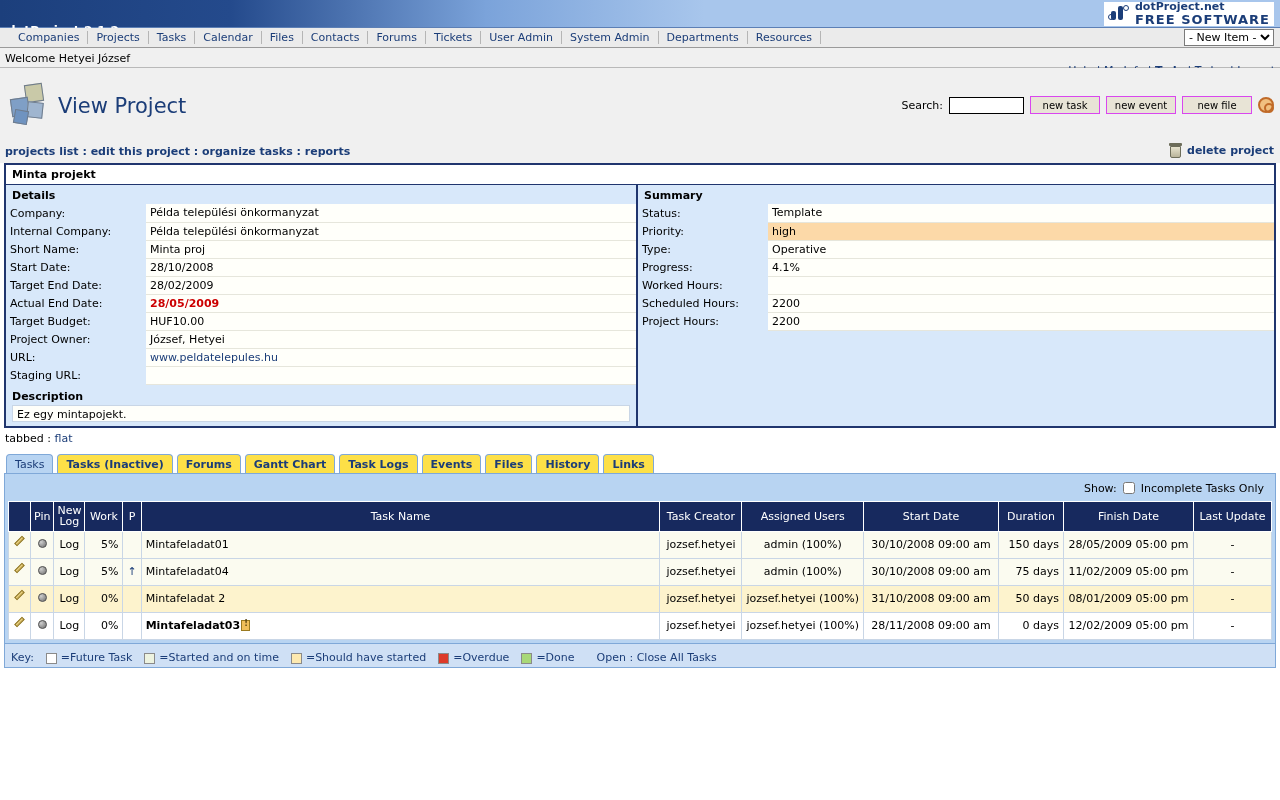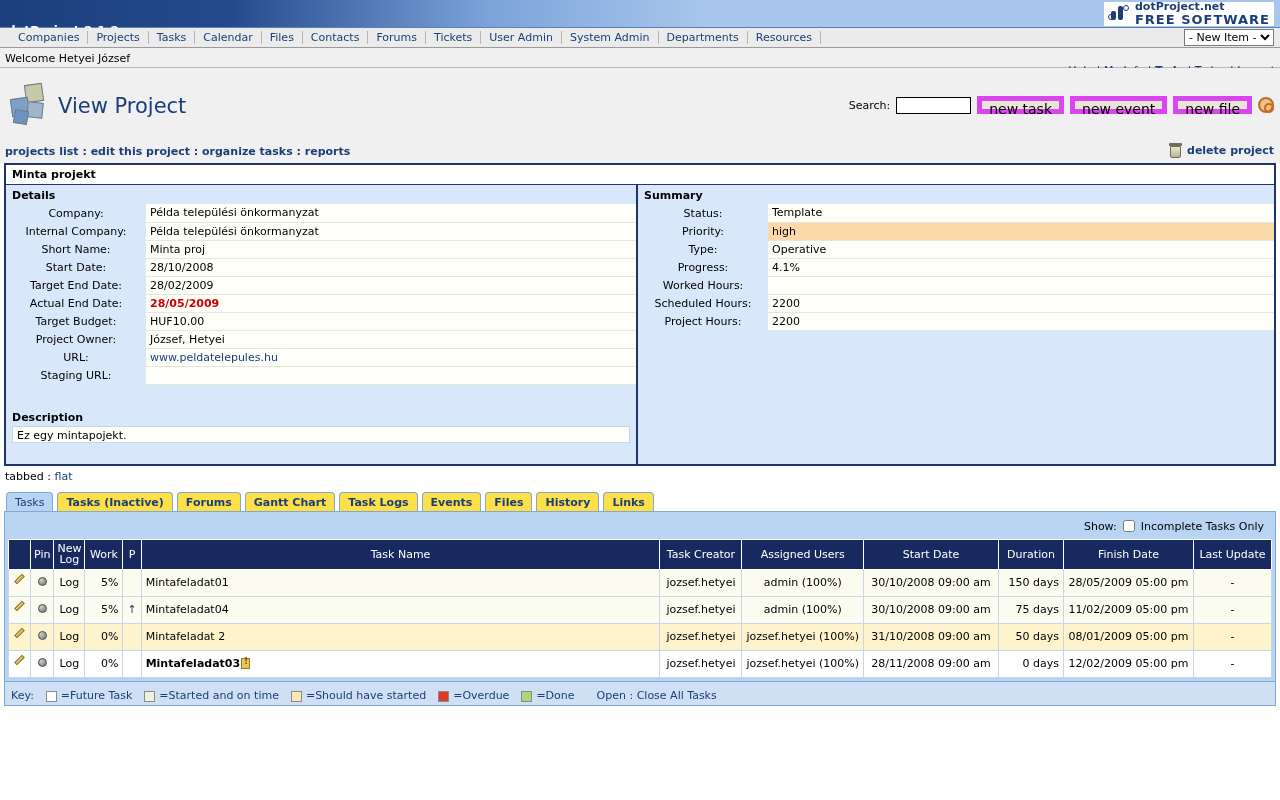--- a/index.html
+++ b/index.html
@@ -92,22 +92,22 @@
     display: flex; align-items: center; gap: 6px;
   }
   #searchrow .slabel { font-size: 11px; }
   #searchrow input.sbox {
     width: 75px; height: 17px; border: 1px solid #000000;
     font-family: "DejaVu Sans", "Liberation Sans", sans-serif; font-size: 11px;
     padding: 0 2px;
   }
   #searchrow button.btn {
     height: 18px; min-width: 70px;
-    background: #e8e4d6; border: 5px solid #d946ef;
-    font-family: "DejaVu Sans", "Liberation Sans", sans-serif; font-size: 14px;
+    background: #e8e4d6; border: 1px solid #d946ef;
+    font-family: "DejaVu Sans", "Liberation Sans", sans-serif; font-size: 10px;
     cursor: pointer; padding: 0 7px;
   }
   #helpicon {
     width: 16px; height: 16px; border-radius: 50%;
     border: 2px solid #c06a28; background: #f0c080;
     position: relative; cursor: pointer;
   }
   #helpicon:after {
     content:""; position:absolute; left:4px; top:4px; width:6px; height:6px;
     border-radius:50%; border:2px solid #c06a28;
@@ -132,27 +132,27 @@
   #projname {
     background: #ffffff; font-weight: bold; font-size: 11px;
     padding: 3px 6px; border-bottom: 1px solid #20356e;
   }
   #twocol { display: flex; }
   #colL { width: 632px; border-right: 2px solid #20356e; }
   #colR { flex: 1; }
   .sechead { font-weight: bold; font-size: 11px; padding: 4px 6px 2px 6px; }
   table.kv { width: 100%; border-collapse: collapse; }
   table.kv td { font-size: 11px; padding: 1px 4px; height: 18px; vertical-align: middle; }
-  table.kv td.k { text-align: center; width: 140px; white-space: nowrap; }
+  table.kv td.k { text-align: left; width: 140px; white-space: nowrap; }
   table.kv td.v { background: #fffffa; border-bottom: 1px solid #e6e6dc; }
   table.kv tr.hl td.v { background: #fcd9a8; }
   table.kv td.v.red { color: #cc0000; font-weight: bold; }
   table.kv td.v a { color: #1b3d78; text-decoration: none; }
   #colR table.kv td.k { width: 130px; }
-  #desc { padding: 0 0 21px 0; margin-top: 21px; }
+  #desc { padding: 0 0 4px 0; }
   #desc .dh { font-weight: bold; font-size: 11px; padding: 5px 6px 2px 6px; }
   #desc .db { background:#fffffa; border:1px solid #c9d6e6; margin: 0 6px; padding: 2px 4px; font-size:11px; height:17px; }
 
   
   #flatrow { font-size: 11px; color:#000; padding: 4px 0 4px 5px; }
   #flatrow a { color:#1b3d78; text-decoration:none; cursor:pointer; }
 
   
   #tabstrip { display:flex; align-items:flex-end; padding-left:6px; height:24px; }
   #tabstrip .tab {

